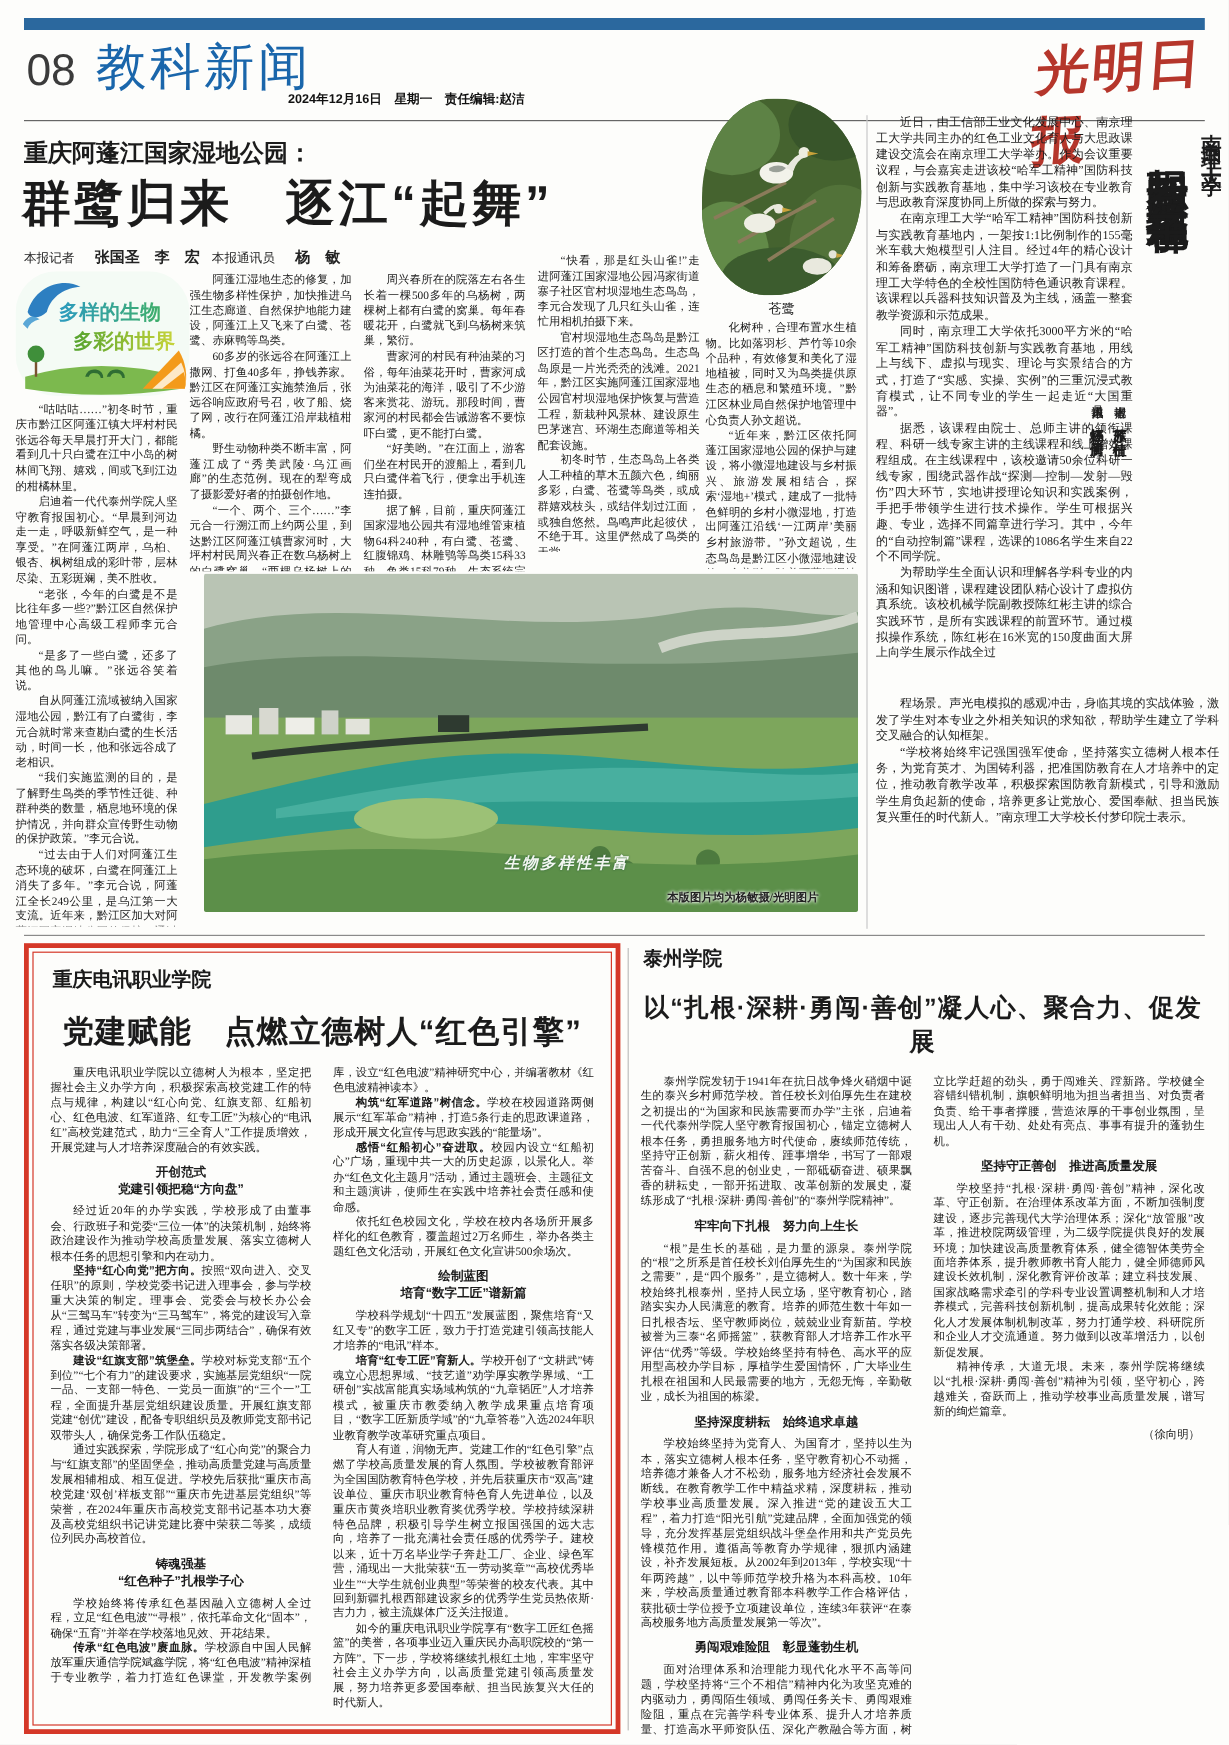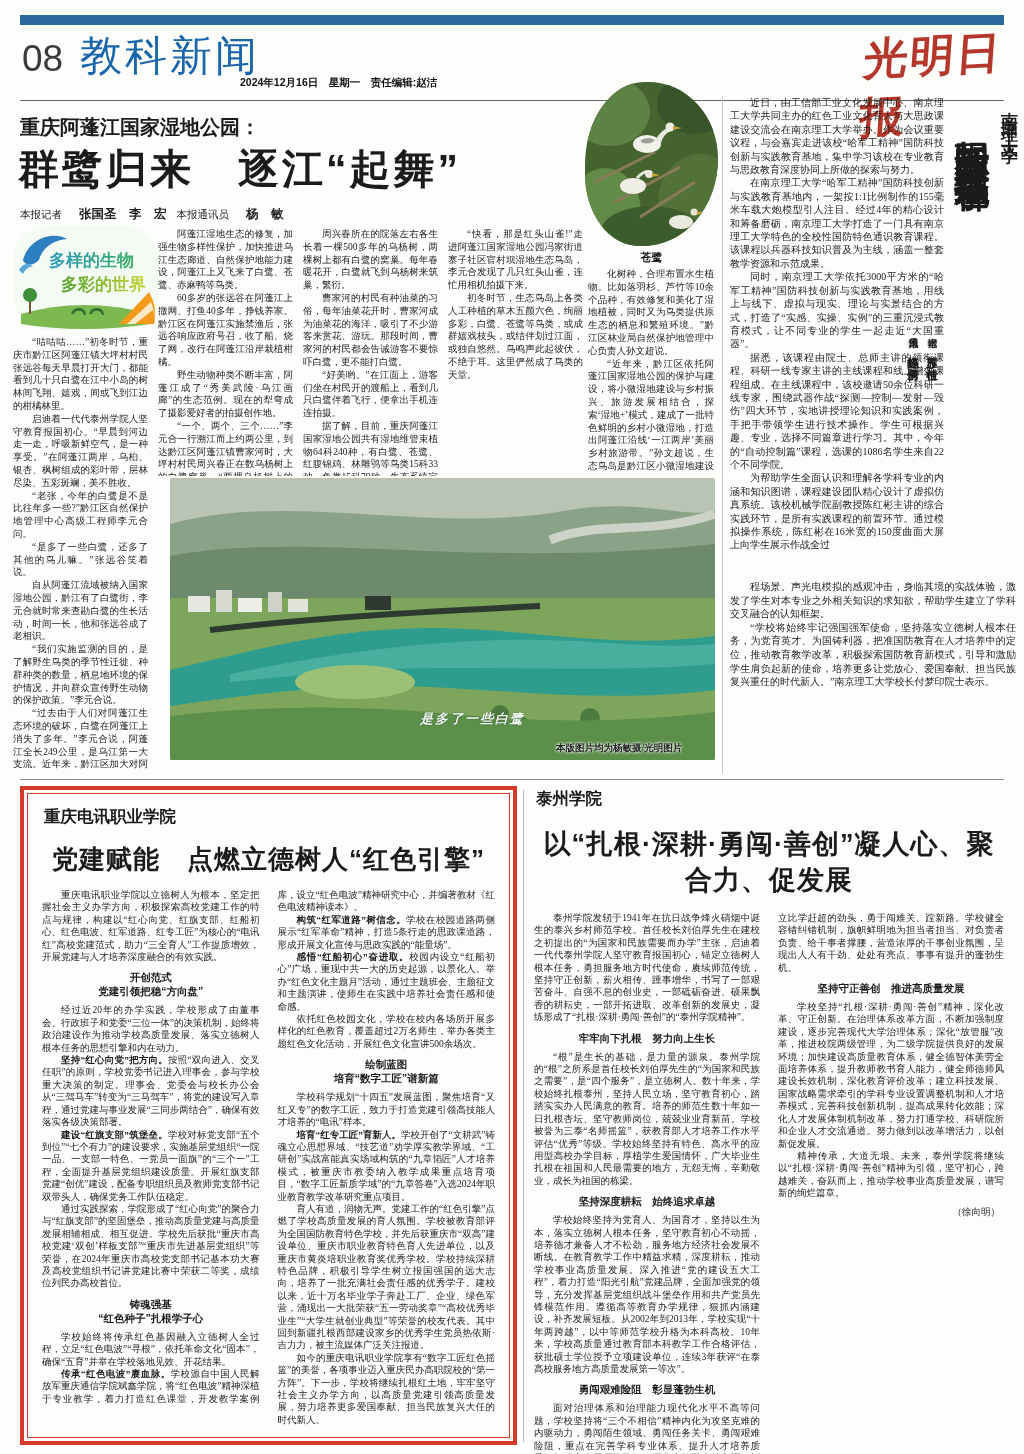--- a/index.html
+++ b/index.html
@@ -26,21 +26,21 @@
   .p{text-indent:2em;margin:0;text-align:justify;}
   .sub{text-align:center;font-weight:bold;font-family:"Liberation Sans",sans-serif;
        font-size:10.5px;margin:7px 0 6px 0;line-height:14px;}
   .sign{text-align:right;margin:6px 4px 0 0;}
   .lead-b{font-family:"Liberation Sans",sans-serif;}
   
   .badge{left:13px;top:226px;width:145px;height:104px;}
   
   .birdphoto{left:585px;top:82px;width:133px;height:164px;border-radius:46% 54% 58% 42% / 52% 48% 55% 45%;
         overflow:hidden;}
-  .bird-cap{left:585px;top:250px;width:133px;text-align:center;font-size:11px;font-weight:bold;}
+  .bird-cap{left:585px;top:250px;width:133px;text-align:center;font-size:11px;font-weight:normal;}
   
   .vert{writing-mode:vertical-rl;}
   .nj-col{left:730px;top:96px;width:214px;height:482px;overflow:hidden;font-size:10px;line-height:13.4px;}
   .nj-wide{left:730px;top:580px;width:286px;height:188px;overflow:hidden;font-size:10px;line-height:13.6px;}
   .nj-kicker{left:998px;top:98px;height:260px;font-size:17px;font-weight:bold;letter-spacing:7px;
         font-family:"Liberation Sans",sans-serif;}
   .nj-headline{left:948px;top:112px;height:478px;font-size:35px;font-weight:bold;letter-spacing:2px;
         font-family:"Liberation Sans",sans-serif;}
   .nj-headline .h2{margin-top:16px;}
   .nj-byline{left:901px;top:330px;height:260px;font-size:10px;}
@@ -59,21 +59,21 @@
   
   .redbox{left:20px;top:786px;width:489px;height:651px;border:4px solid #d53828;}
   .redbox-inner{position:absolute;left:3px;top:3px;right:3px;bottom:3px;border:1px solid #d53828;
         padding:10px 14px;box-sizing:border-box;}
   .box-kicker{font-size:16.5px;font-weight:bold;font-family:"Liberation Sans",sans-serif;margin:2px 0 0 2px;}
   .box-headline{font-size:26px;font-weight:bold;font-family:"Liberation Sans",sans-serif;
         text-align:center;margin:14px 0 12px 0;letter-spacing:1px;}
   .boxcols{column-count:2;column-gap:18px;column-fill:auto;height:540px;overflow:hidden;
         font-size:9.5px;line-height:12.4px;text-align:justify;}
   .plainbox{left:534px;top:786px;width:470px;height:655px;}
-  .plainbox .box-headline{font-size:27px;margin:16px 0 14px 0;}
+  .plainbox .box-headline{font-size:21px;margin:16px 0 14px 0;}
   .plainbox .boxcols{height:556px;}
 </style>
 </head>
 <body>
 
 <div class="page">
 
   <div class="abs topbar"></div>
   <div class="abs pagenum">08</div>
   <div class="abs section-title">教科新闻</div>
@@ -129,22 +129,23 @@
       <p class="p">60多岁的张远谷在阿蓬江上撒网、打鱼40多年，挣钱养家。黔江区在阿蓬江实施禁渔后，张远谷响应政府号召，收了船、烧了网，改行在阿蓬江沿岸栽植柑橘。</p>
       <p class="p">野生动物种类不断丰富，阿蓬江成了“秀美武陵·乌江画廊”的生态范例。现在的犁弯成了摄影爱好者的拍摄创作地。</p>
       <p class="p">“一个、两个、三个……”李元合一行溯江而上约两公里，到达黔江区阿蓬江镇曹家河时，大坪村村民周兴春正在数乌杨树上的白鹭窝巢。“两棵乌杨树上的白鹭窝有10多个，白鹭也多了不少。”周兴春对李元合说。</p>
     </div>
   <div class="col" style="left:303px;top:228px;width:135px;height:248px;">
       <p class="p">周兴春所在的院落左右各生长着一棵500多年的乌杨树，两棵树上都有白鹭的窝巢。每年春暖花开，白鹭就飞到乌杨树来筑巢，繁衍。</p>
       <p class="p">曹家河的村民有种油菜的习俗，每年油菜花开时，曹家河成为油菜花的海洋，吸引了不少游客来赏花、游玩。那段时间，曹家河的村民都会告诫游客不要惊吓白鹭，更不能打白鹭。</p>
       <p class="p">“好美哟。”在江面上，游客们坐在村民开的渡船上，看到几只白鹭伴着飞行，便拿出手机连连拍摄。</p>
       <p class="p">据了解，目前，重庆阿蓬江国家湿地公园共有湿地维管束植物64科240种，有白鹭、苍鹭、红腹锦鸡、林雕鸮等鸟类15科33种，鱼类15科79种，生态系统完整，生物多样性丰富。</p>
     </div>
-  <div class="col" style="left:448px;top:228px;width:135px;height:248px;">
+  <div class="col" style="left:448px;top:212px;width:135px;height:248px;">
       <p class="p">“快看，那是红头山雀!”走进阿蓬江国家湿地公园冯家街道寨子社区官村坝湿地生态鸟岛，李元合发现了几只红头山雀，连忙用相机拍摄下来。</p>
+      <p class="p">官村坝湿地生态鸟岛是黔江区打造的首个生态鸟岛。生态鸟岛原是一片光秃秃的浅滩。2021年，黔江区实施阿蓬江国家湿地公园官村坝湿地保护恢复与营造工程，新栽种风景林、建设原生巴茅迷宫、环湖生态廊道等相关配套设施。</p>
       <p class="p">初冬时节，生态鸟岛上各类人工种植的草木五颜六色，绚丽多彩，白鹭、苍鹭等鸟类，或成群嬉戏枝头，或结伴划过江面，或独自悠然。鸟鸣声此起彼伏，不绝于耳。这里俨然成了鸟类的天堂。</p>
     </div>
   <div class="col" style="left:588px;top:268px;width:126px;height:206px;">
       <p class="p">化树种，合理布置水生植物。比如落羽杉、芦竹等10余个品种，有效修复和美化了湿地植被，同时又为鸟类提供原生态的栖息和繁殖环境。”黔江区林业局自然保护地管理中心负责人孙文超说。</p>
       <p class="p">“近年来，黔江区依托阿蓬江国家湿地公园的保护与建设，将小微湿地建设与乡村振兴、旅游发展相结合，探索‘湿地+’模式，建成了一批特色鲜明的乡村小微湿地，打造出阿蓬江沿线‘一江两岸’美丽乡村旅游带。”孙文超说，生态鸟岛是黔江区小微湿地建设的一个剪影，随着阿蓬江湿地生态的修复，阿蓬江流域的生物会越来越多，生态环境会越来越好。</p>
     </div>
 
   <div class="abs birdphoto">
     <svg width="133" height="164" viewBox="0 0 133 164">
       <rect width="133" height="164" fill="#45632f"></rect>
@@ -219,21 +220,21 @@
         <circle cx="330" cy="236" r="9"></circle>
           <circle cx="352" cy="246" r="7"></circle>
           <circle cx="300" cy="250" r="8"></circle>
         <circle cx="420" cy="240" r="10"></circle>
           <circle cx="470" cy="252" r="8"></circle>
           <circle cx="60" cy="250" r="9"></circle>
       </g>
       <path d="M0,238 Q140,222 280,236 Q420,250 545,234 L545,282 L0,282 Z" fill="#5c8f49"></path>
     </svg>
   </div>
-  <div class="abs watermark">是多了一些白鹭</div>
+  <div class="abs watermark">生物多样性丰富</div>
   <div class="abs credit">本版图片均为杨敏摄/光明图片</div>
 
   <div class="abs vrule1"></div>
   <div class="abs hrule-mid"></div>
   <div class="abs vrule2"></div>
 
   <div class="abs redbox">
     <div class="redbox-inner">
       <div class="box-kicker">重庆电讯职业学院</div>
       <div class="box-headline">党建赋能　点燃立德树人“红色引擎”</div>

